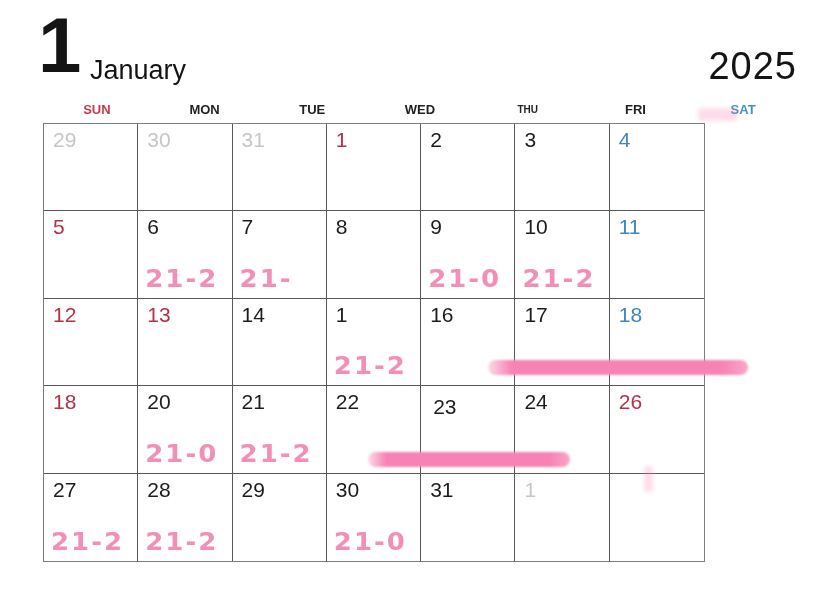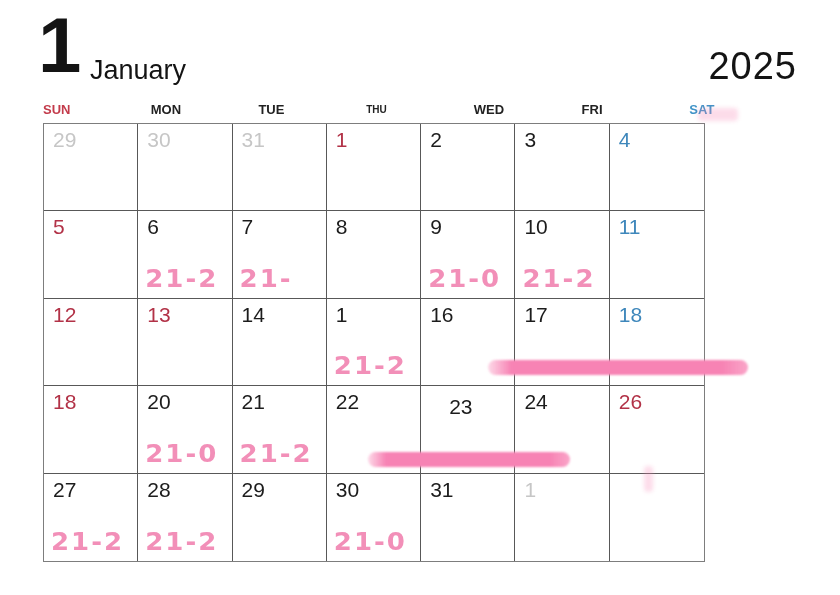--- a/index.html
+++ b/index.html
@@ -19,21 +19,21 @@
   }
   .title-year{
     position:absolute;right:43px;top:45px;
     font-size:38px;font-weight:500;color:#141414;letter-spacing:1px;text-align:right;
   }
   .weekday-row{
     position:absolute;left:43px;top:100px;width:754px;height:20px;
     display:grid;grid-template-columns:repeat(7,1fr);
   }
   .weekday{
-    text-align:left;font-size:13px;font-weight:700;color:#222;
+    text-align:center;font-size:13px;font-weight:700;color:#222;
     line-height:20px;
   }
   .weekday.small{font-size:10px;}
   .weekday.sun{color:var(--sun-header);}
   .weekday.sat{color:var(--sat-header);}
   .calendar-grid{
     position:absolute;left:43px;top:123px;width:662px;height:439px;
     display:grid;grid-template-columns:repeat(7,1fr);grid-template-rows:repeat(5,1fr);
     border:1.5px solid #7d7d7d;box-sizing:border-box;background:#fff;
   }
@@ -42,21 +42,21 @@
     box-sizing:border-box;
   }
   .cell:nth-child(7n){border-right:none;}
   .cell:nth-child(n+29){border-bottom:none;}
   .day-num{
     display:inline-block;margin:4px 0 0 9px;font-size:21px;color:#1c1c1c;
   }
   .cell.prev .day-num,.cell.next .day-num{color:var(--adjacent-gray);}
   .cell.sun .day-num,.cell.holiday .day-num{color:var(--sunday-red);}
   .cell.sat .day-num{color:var(--saturday-blue);}
-  .cell.shift .day-num{margin-top:9px;margin-left:28px;}
+  .cell.shift .day-num{margin-top:9px;margin-left:12px;}
   .day-note{
     position:absolute;left:7px;bottom:5px;
     font-size:26px;font-weight:700;letter-spacing:2px;white-space:nowrap;
     color:var(--note-pink);
     font-family:"DejaVu Sans","Liberation Sans",sans-serif;
     transform:scaleY(0.95);transform-origin:bottom left;
   }
   .highlight-layer{position:absolute;left:0;top:0;width:840px;height:595px;pointer-events:none;}
   .hl{position:absolute;}
   .hl.bar{
@@ -73,22 +73,22 @@
 <body style="--sunday-red: #b23247; --saturday-blue: #3e87bb; --sun-header: #c33b4b; --sat-header: #3f93c7; --adjacent-gray: #c6c6c6; --note-pink: #f28fb8; --highlight-pink: #f783b4;">
 
 <div class="title-month-number">1</div>
 <div class="title-month-name">January</div>
 <div class="title-year">2025</div>
 
 <div class="weekday-row">
     <div class="weekday sun">SUN</div>
     <div class="weekday normal">MON</div>
     <div class="weekday normal">TUE</div>
+    <div class="weekday normal">WED</div>
     <div class="weekday normal small">THU</div>
-    <div class="weekday normal">WED</div>
     <div class="weekday normal">FRI</div>
     <div class="weekday sat">SAT</div>
   </div>
 
 <div class="calendar-grid">
     <div class="cell prev"><span class="day-num">29</span></div>
     <div class="cell prev"><span class="day-num">30</span></div>
     <div class="cell prev"><span class="day-num">31</span></div>
     <div class="cell holiday"><span class="day-num">1</span></div>
     <div class="cell normal"><span class="day-num">2</span></div>

